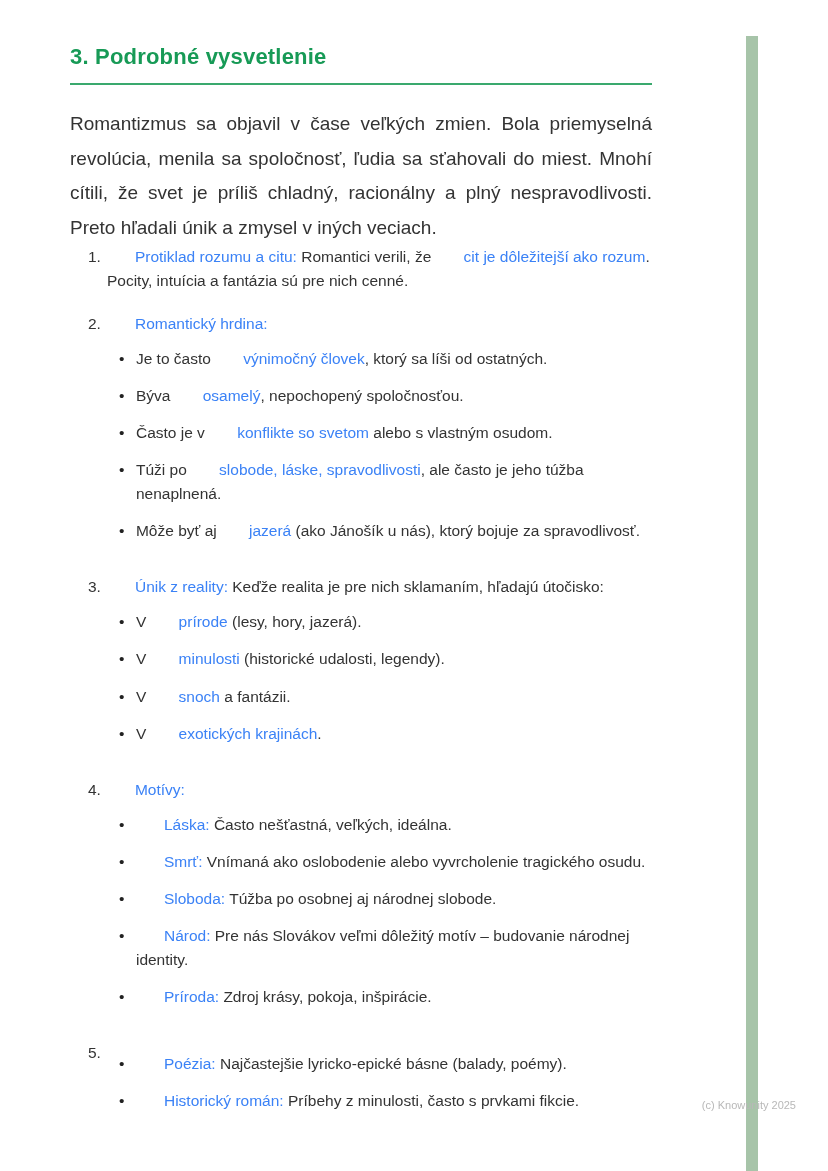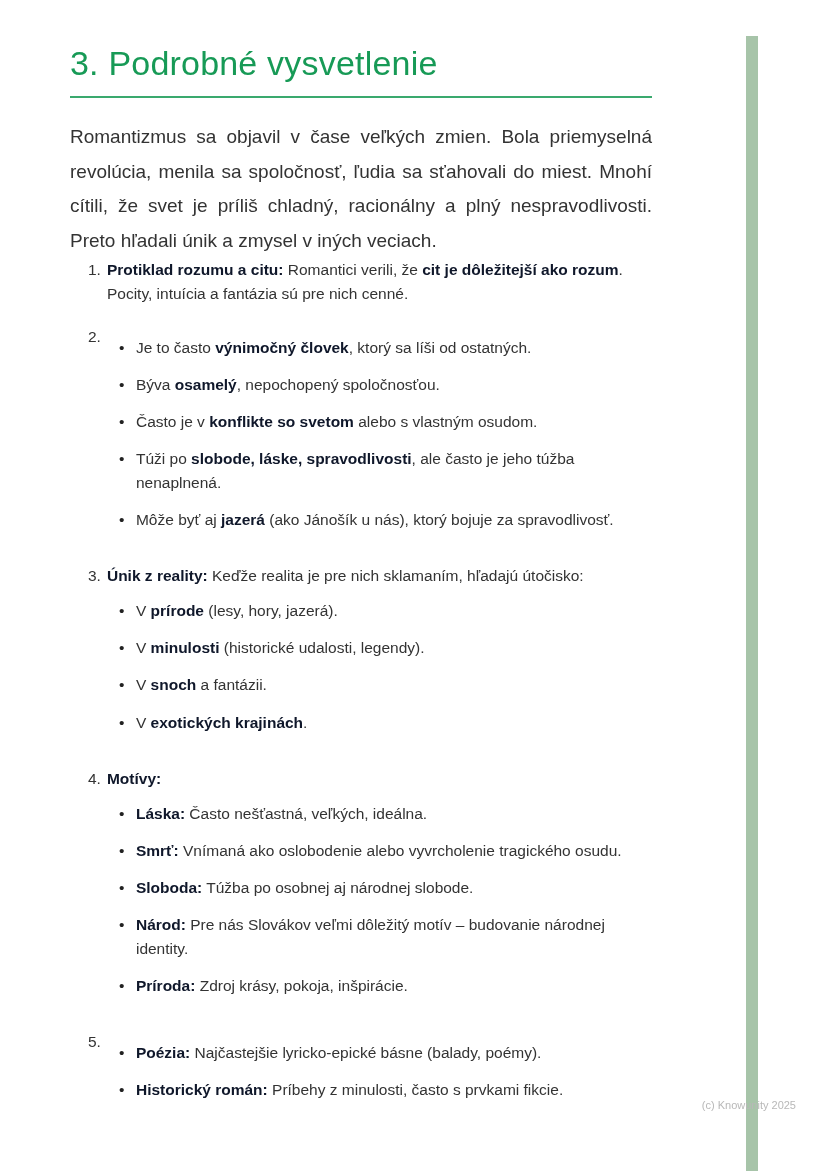--- a/index.html
+++ b/index.html
@@ -19,39 +19,39 @@
   }
   .stripe{
     position:absolute; top:36px; bottom:0; right:70px; width:12px;
     background:var(--stripe);
     z-index:1;
   }
   .content{
     position:absolute; left:70px; top:44px; width:582px; z-index:2;
   }
   .title{
-    font-size:34px; font-weight:400; color:var(--accent);
+    font-size:22px; font-weight:700; color:var(--accent);
     letter-spacing:0.2px;
   }
   .rule{
     height:2px; background:var(--rule); margin:13px 0 22px 0;
   }
   .intro{
     font-size:19px; line-height:1.82; text-align:justify; color:#333333;
   }
   .h2{
     font-size:21px; font-weight:700; color:var(--accent);
     margin:30px 0 26px 0;
   }
   .list{ padding-left:18px; font-size:15.5px; color:#333333; }
   .num-item{ display:flex; margin-bottom:19px; }
   .num{ flex:none; margin-right:6px; line-height:1.55; }
   .num-body{ flex:1; }
   .item-text{ line-height:1.55; }
-  .b{ font-weight:700; color:#0f172a; }
+  .b{ font-weight:400; color:#3b82f6;margin-left:28px; }
   .bullets{ margin-top:11px; }
   .bullet-row{ display:flex; padding-left:12px; margin-bottom:13px; }
   .dot{ flex:none; width:17px; line-height:1.55; color:#222; }
   .bullet-text{ flex:1; line-height:1.55; }
   .watermark{
     position:absolute; top:1099px; right:32px;
     font-size:11px; color:var(--watermark); z-index:3;
   }
 </style>
 </head>
@@ -69,20 +69,21 @@
   <div class="list">
       <div class="num-item">
         <span class="num">1.</span>
         <div class="num-body">
           <div class="item-text"><span class="b">Protiklad rozumu a citu:</span><span> Romantici verili, že </span><span class="b">cit je dôležitejší ako rozum</span><span>. Pocity, intuícia a fantázia sú pre nich cenné.</span></div>
         </div>
       </div>
       <div class="num-item">
         <span class="num">2.</span>
         <div class="num-body">
+          <div class="item-text"><span class="b">Romantický hrdina:</span></div>
           <div class="bullets">
             <div class="bullet-row">
               <span class="dot">•</span>
               <span class="bullet-text"><span>Je to často </span><span class="b">výnimočný človek</span><span>, ktorý sa líši od ostatných.</span></span>
             </div>
             <div class="bullet-row">
               <span class="dot">•</span>
               <span class="bullet-text"><span>Býva </span><span class="b">osamelý</span><span>, nepochopený spoločnosťou.</span></span>
             </div>
             <div class="bullet-row">

